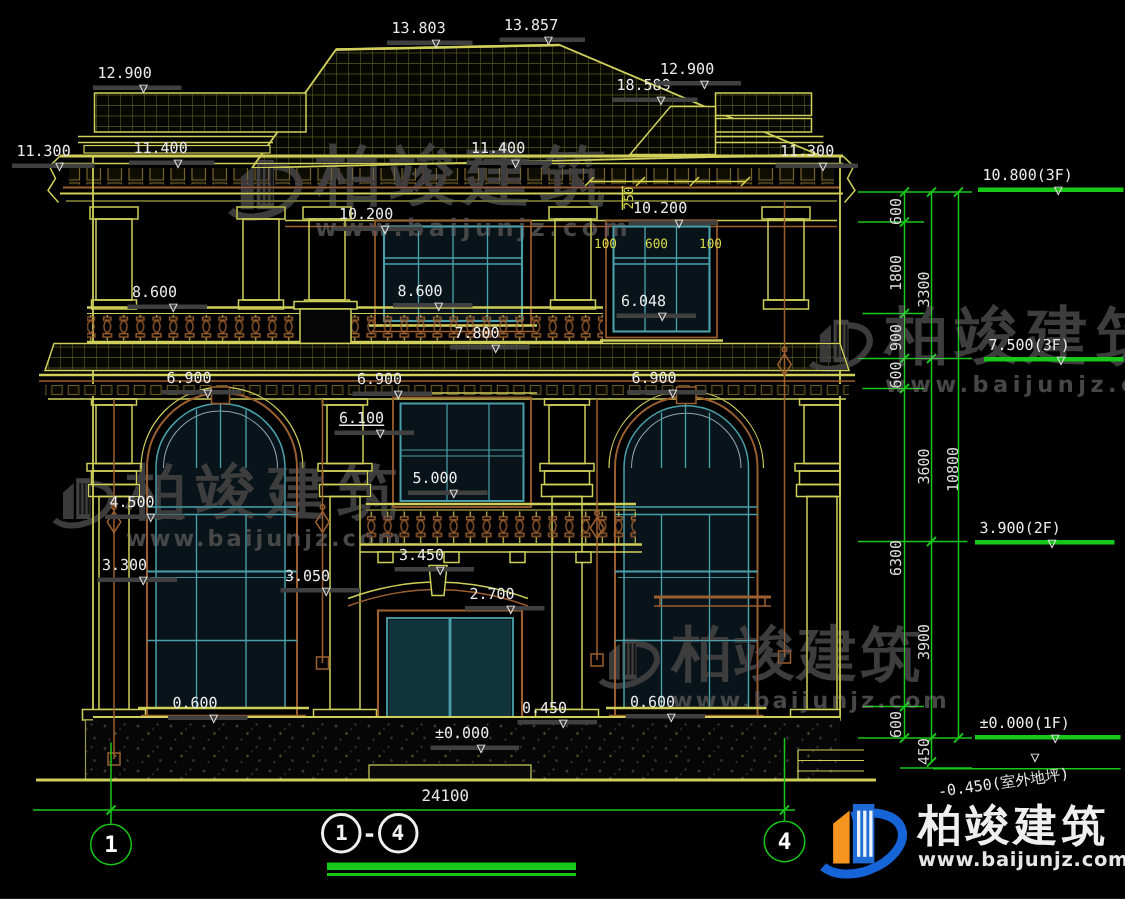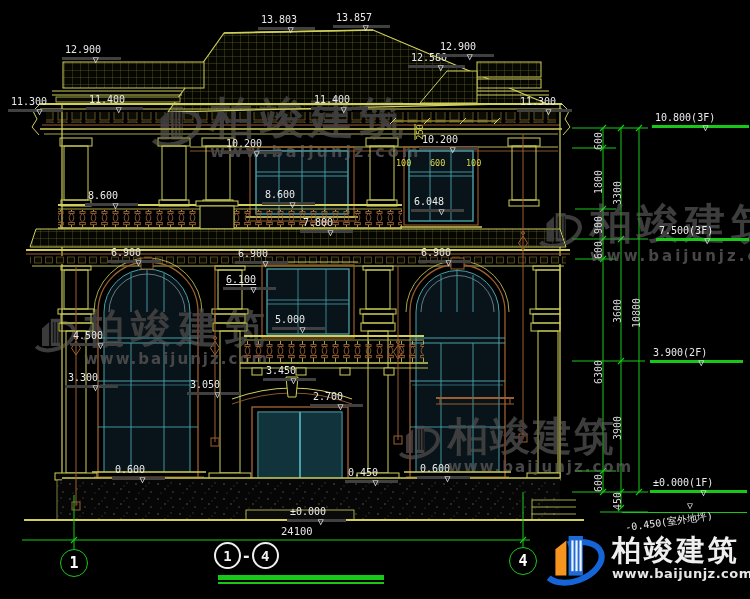--- a/index.html
+++ b/index.html
@@ -375,21 +375,21 @@
     <g stroke="#18c818" fill="none">
       <path d="M22,540H530"></path>
       <path d="M74,495V549M523,492V547"></path>
       <path d="M71,543L77,537M520,543L526,537" stroke-width="1.2"></path>
     </g>
   </svg>
 
   <div class="elev" style="left:258px;top:14px;width:54px;"><span>13.803</span><i class="tri">▽</i></div>
   <div class="elev" style="left:333px;top:12px;width:54px;"><span>13.857</span><i class="tri">▽</i></div>
   <div class="elev" style="left:62px;top:44px;width:56px;"><span>12.900</span><i class="tri">▽</i></div>
-  <div class="elev" style="left:408px;top:52px;width:54px;"><span>12.580</span><i class="tri">▽</i></div>
+  <div class="elev" style="left:408px;top:52px;width:54px;"><span>18.589</span><i class="tri">▽</i></div>
   <div class="elev" style="left:437px;top:41px;width:54px;"><span>12.900</span><i class="tri">▽</i></div>
   <div class="elev" style="left:8px;top:96px;width:52px;"><span>11.300</span><i class="tri">▽</i></div>
   <div class="elev" style="left:86px;top:94px;width:54px;"><span>11.400</span><i class="tri">▽</i></div>
   <div class="elev" style="left:311px;top:94px;width:54px;"><span>11.400</span><i class="tri">▽</i></div>
   <div class="elev" style="left:517px;top:96px;width:52px;"><span>11.300</span><i class="tri">▽</i></div>
   <div class="elev" style="left:223px;top:138px;width:56px;"><span>10.200</span><i class="tri">▽</i></div>
   <div class="elev" style="left:419px;top:134px;width:56px;"><span>10.200</span><i class="tri">▽</i></div>
   <div class="elev" style="left:85px;top:190px;width:50px;"><span>8.600</span><i class="tri">▽</i></div>
   <div class="elev" style="left:262px;top:189px;width:50px;"><span>8.600</span><i class="tri">▽</i></div>
   <div class="elev" style="left:411px;top:196px;width:50px;"><span>6.048</span><i class="tri">▽</i></div>
@@ -400,21 +400,21 @@
   <div class="elev" style="left:223px;top:274px;width:50px;text-decoration:underline;"><span>6.100</span><i class="tri">▽</i></div>
   <div class="elev" style="left:272px;top:314px;width:50px;"><span>5.000</span><i class="tri">▽</i></div>
   <div class="elev" style="left:70px;top:330px;width:50px;"><span>4.500</span><i class="tri">▽</i></div>
   <div class="elev" style="left:65px;top:372px;width:50px;"><span>3.300</span><i class="tri">▽</i></div>
   <div class="elev" style="left:263px;top:365px;width:50px;"><span>3.450</span><i class="tri">▽</i></div>
   <div class="elev" style="left:187px;top:379px;width:50px;"><span>3.050</span><i class="tri">▽</i></div>
   <div class="elev" style="left:310px;top:391px;width:50px;"><span>2.700</span><i class="tri">▽</i></div>
   <div class="elev" style="left:112px;top:464px;width:50px;"><span>0.600</span><i class="tri">▽</i></div>
   <div class="elev" style="left:345px;top:467px;width:50px;"><span>0.450</span><i class="tri">▽</i></div>
   <div class="elev" style="left:417px;top:463px;width:50px;"><span>0.600</span><i class="tri">▽</i></div>
-  <div class="elev" style="left:287px;top:484px;width:56px;margin-top:22px;"><span>±0.000</span><i class="tri">▽</i></div>
+  <div class="elev" style="left:287px;top:484px;width:56px;"><span>±0.000</span><i class="tri">▽</i></div>
 
   <div class="elev g" style="left:652px;top:112px;width:94px;"><span>10.800(3F)</span><i class="tri">▽</i></div>
   <div class="elev g" style="left:656px;top:225px;width:90px;"><span>7.500(3F)</span><i class="tri">▽</i></div>
   <div class="elev g" style="left:650px;top:347px;width:90px;"><span>3.900(2F)</span><i class="tri">▽</i></div>
   <div class="elev g" style="left:650px;top:477px;width:94px;"><span>±0.000(1F)</span><i class="tri">▽</i></div>
   <div class="elev g below" style="left:622px;top:512px;width:122px;"><span>-0.450(室外地坪)</span><i class="tri">▽</i></div>
 
   <span class="vdim" style="left:598px;top:141px;">600</span>
   <span class="vdim" style="left:598px;top:182px;">1800</span>
   <span class="vdim" style="left:598px;top:225px;">900</span>

